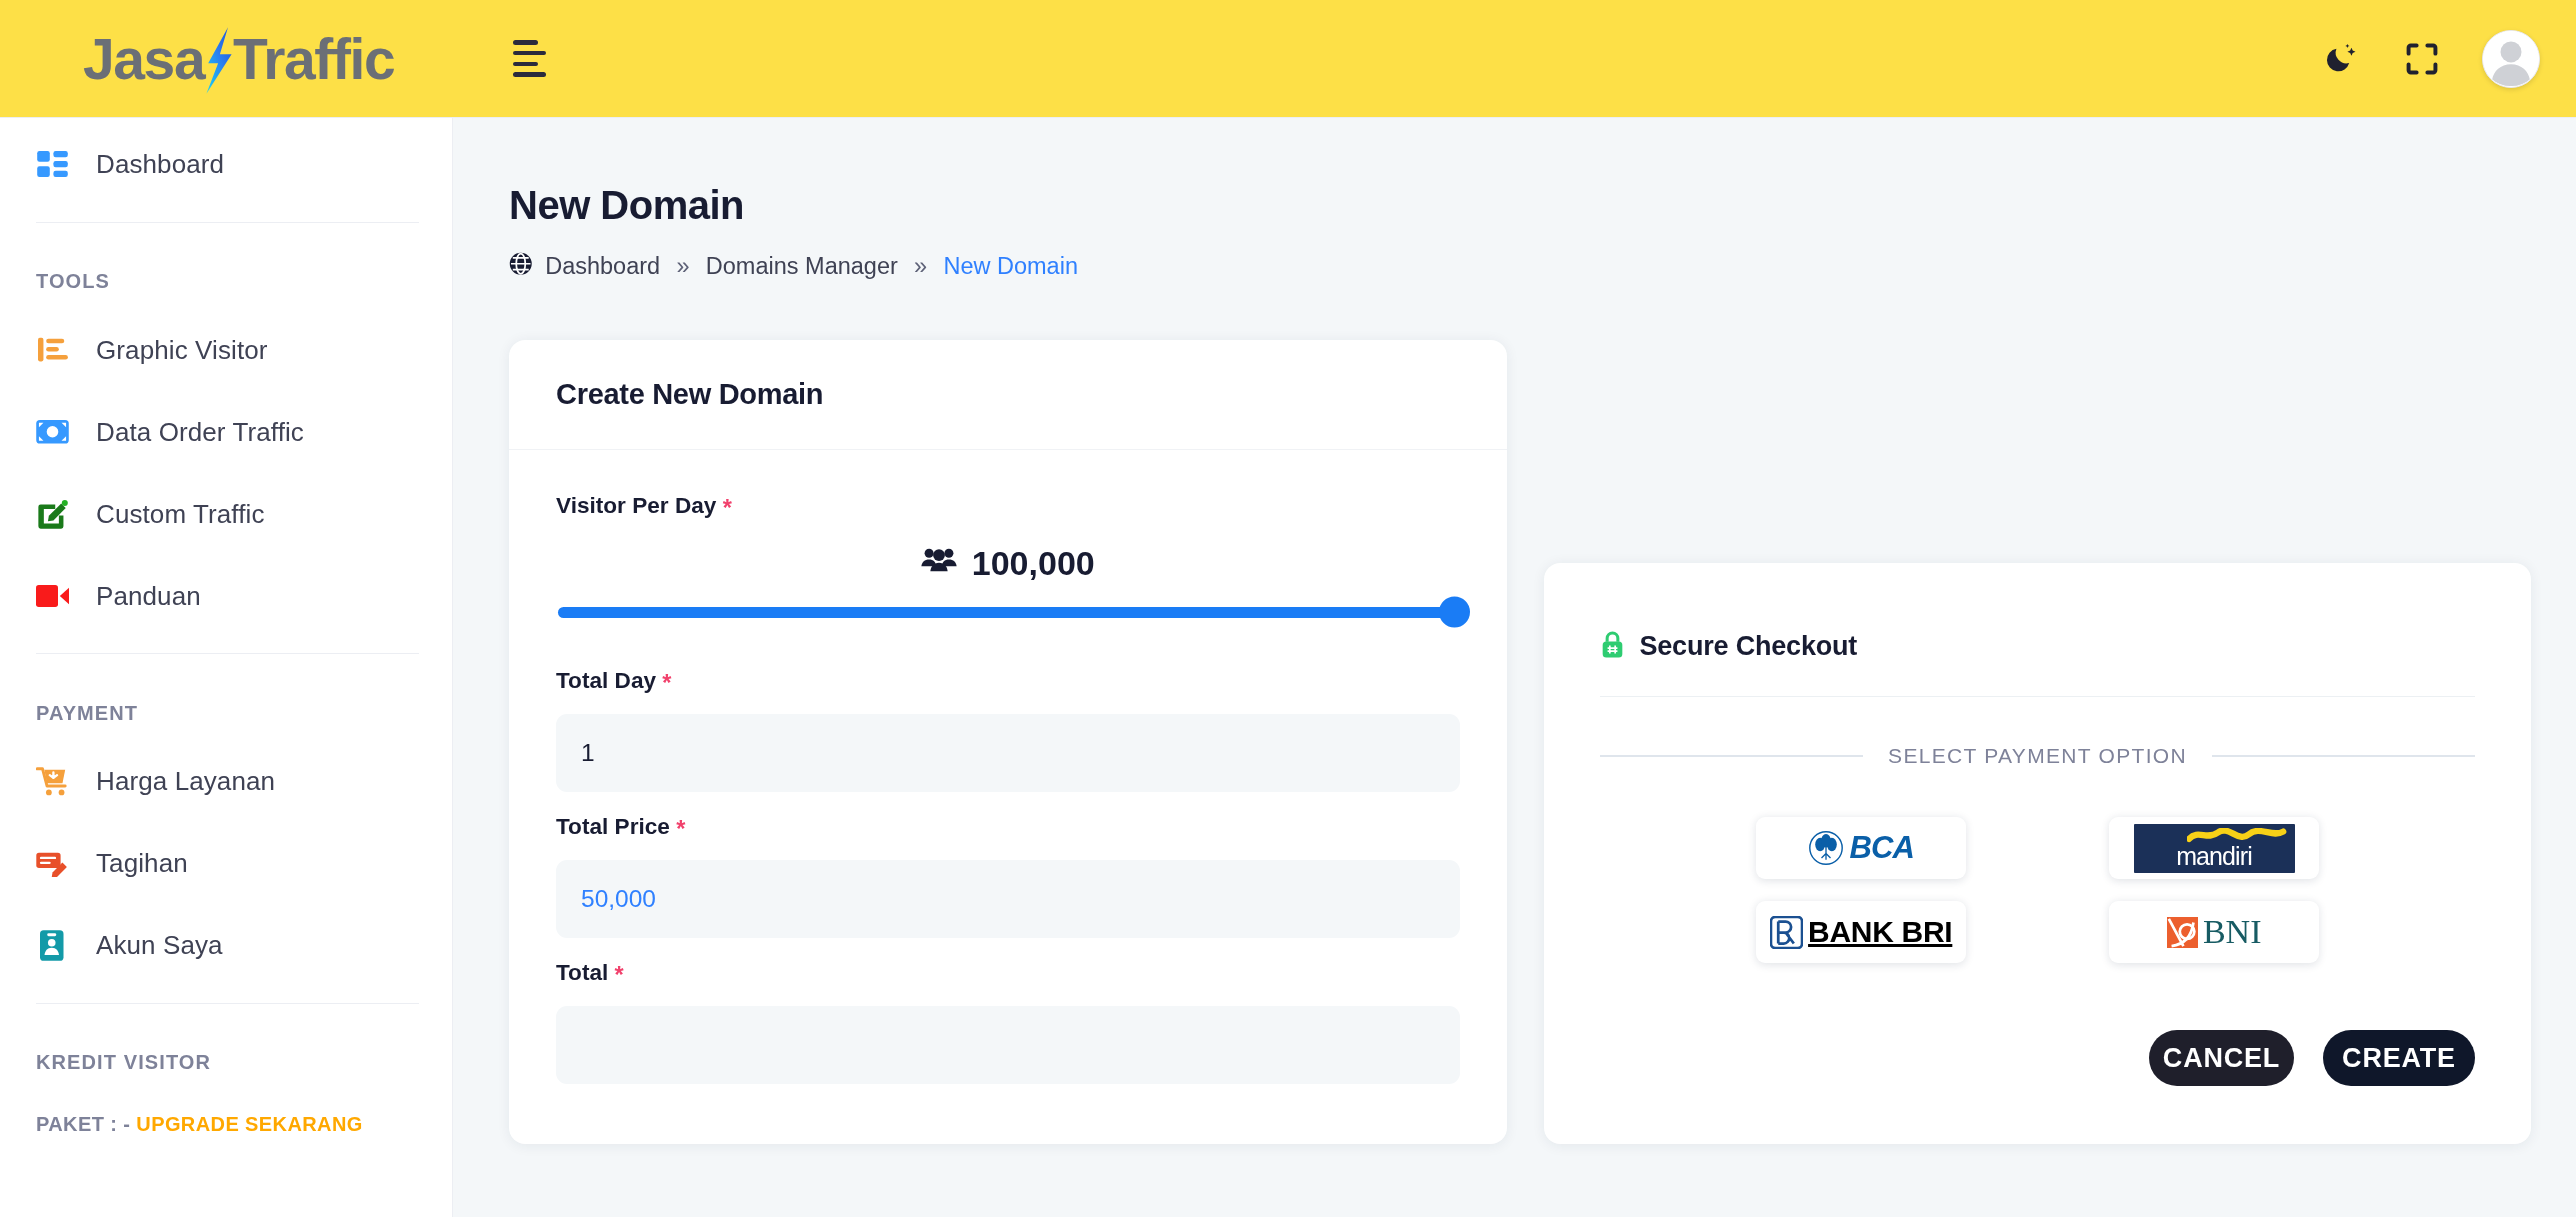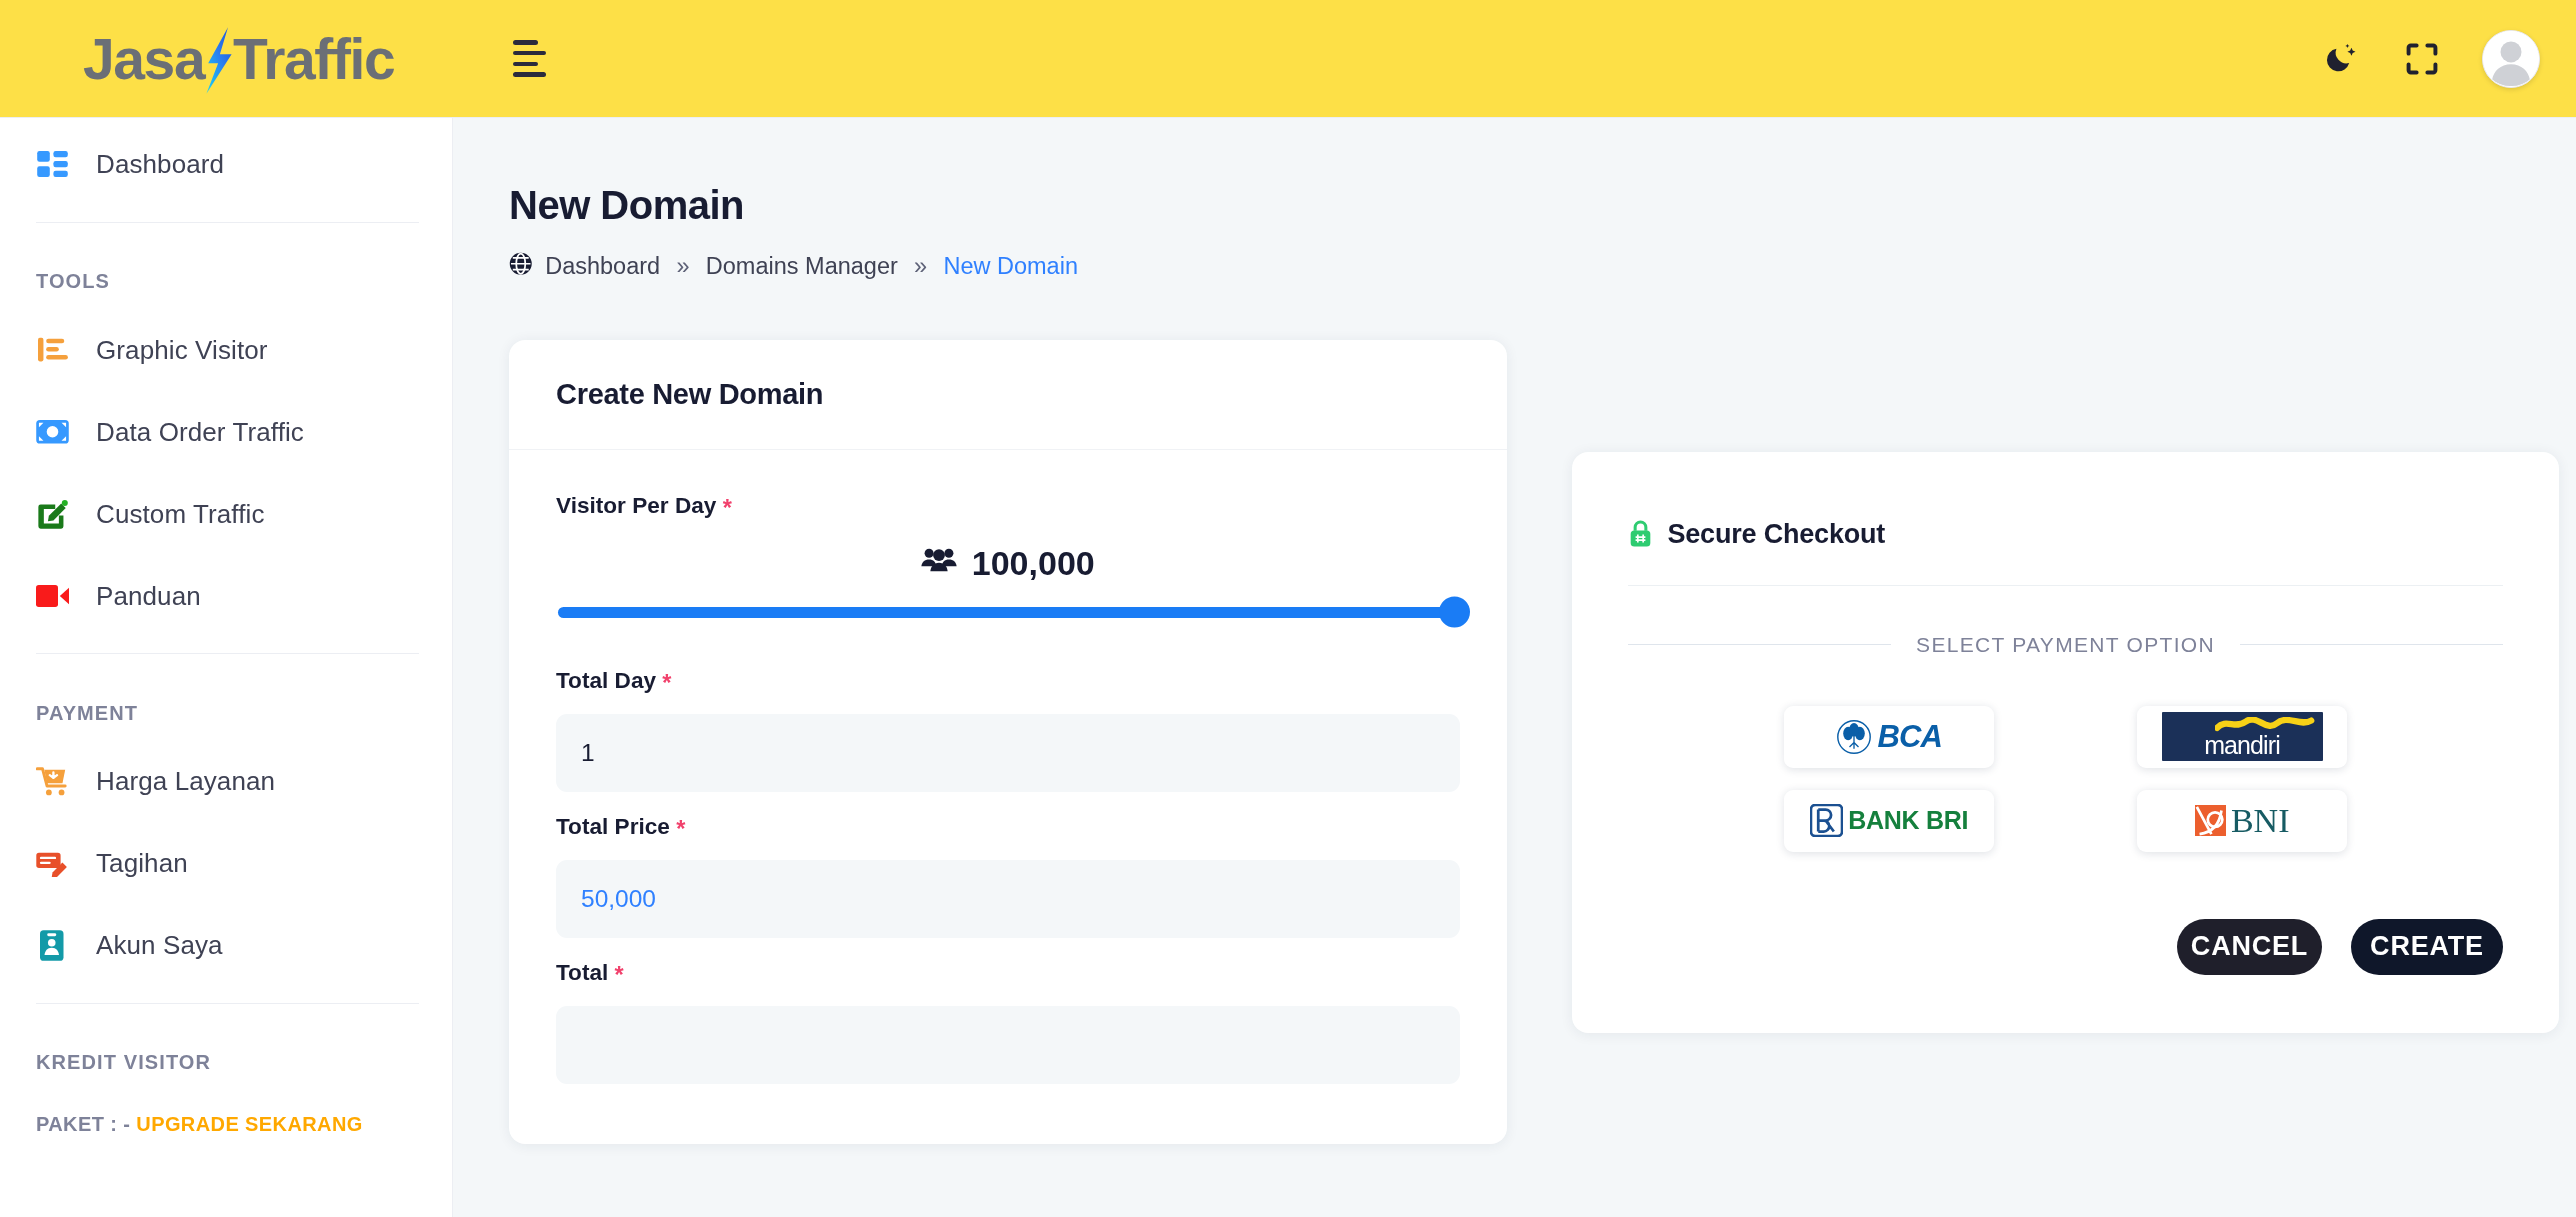--- a/index.html
+++ b/index.html
@@ -92,21 +92,21 @@
   }
   .page-title { font-size: 40px; font-weight: bold; color: #181c32; letter-spacing: -0.5px; }
   .breadcrumb {
     display: flex; align-items: center; gap: 12.7px;
     margin-top: 23.5px; font-size: 23.5px; color: #3f4254;
   }
   .crumb { cursor: pointer; }
   .crumb.active { color: #2f80ff; }
   .crumb-sep { color: #5e6278; font-size: 23.5px; padding: 0 3.6px; }
 
-  .cards { display: flex; gap: 65px; margin-top: 59px; align-items: center; }
+  .cards { display: flex; gap: 37px; margin-top: 59px; align-items: flex-end; }
 
   .card {
     background: #ffffff;
     border-radius: 16.3px;
     box-shadow: 0 1.8px 12.7px rgba(27,38,73,.07);
   }
   .card-left { width: 998px; flex: 0 0 998px; }
   .card-right { width: 987px; flex: 0 0 987px; min-height: 498px; }
 
   .card-head {
@@ -184,21 +184,21 @@
     font-size: 27px; font-weight: bold; letter-spacing: 0.8px;
     color: #ffffff; cursor: pointer; border: none;
     font-family: "Liberation Sans", sans-serif;
   }
   .btn-cancel { background: #1f1f2b; }
   .btn-create { background: #0f172a; min-width: 152px; }
 
   
   .bca-wrap { display:flex; align-items:center; gap:5.4px; }
   .bca-text { font-style: italic; font-weight: bold; font-size: 31px; color: #0a5fa8; letter-spacing: -0.9px; }
-  .bri-text { font-weight: bold; font-size: 25px; color: #15803d; letter-spacing: -0.3px; }
+  .bri-text { font-weight: bold; font-size: 30px; color: #000000; letter-spacing: -0.3px; text-decoration: underline; }
   .mandiri-box {
     background: #1b3058; width: 161px; height: 49px; border-radius: 0.9px;
     display: flex; flex-direction: column; align-items: center; justify-content: flex-end;
     padding-bottom: 3.6px; position: relative;
   }
   .mandiri-text { color: #fff; font-size: 25px; letter-spacing: -0.9px; line-height: 1; }
   .bni-text { font-family: "Liberation Serif", serif; font-size: 34px; color: #175b63; letter-spacing: 0px; line-height: 1; }
 </style>
 </head>
 <body>

